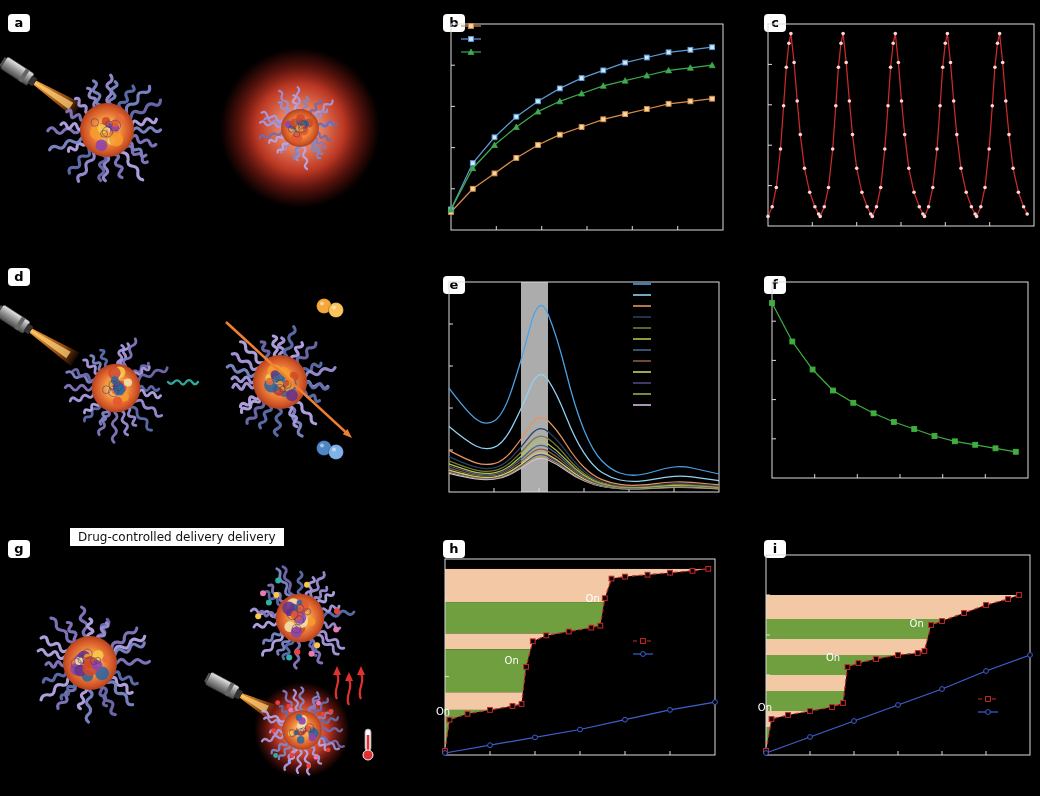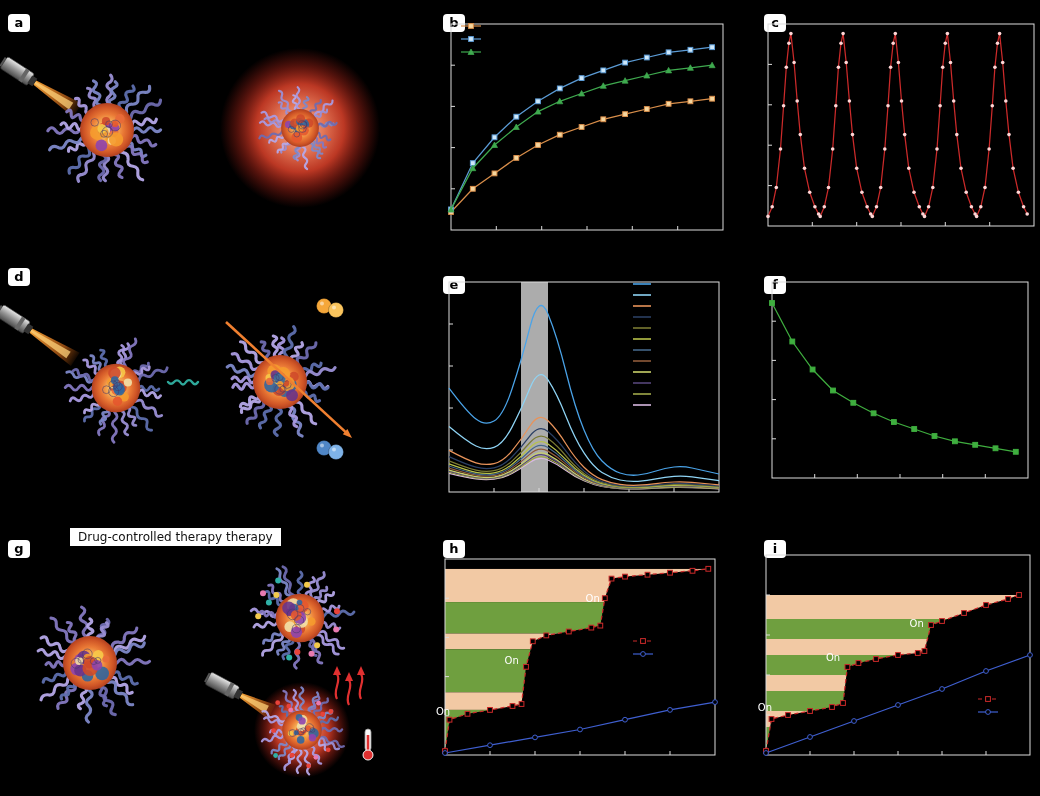--- a/index.html
+++ b/index.html
@@ -51,21 +51,21 @@
   <div class="panel-label" style="left:443px;top:14px">b</div>
   <div class="panel-label" style="left:764px;top:14px">c</div>
   <div class="panel-label" style="left:8px;top:268px">d</div>
   <div class="panel-label" style="left:443px;top:276px">e</div>
   <div class="panel-label" style="left:764px;top:276px">f</div>
   <div class="panel-label" style="left:8px;top:540px">g</div>
   <div class="panel-label" style="left:443px;top:540px">h</div>
   <div class="panel-label" style="left:764px;top:540px">i</div>
 
   
-  <div class="caption" style="left:70px;top:528px">Drug-controlled therapy therapy</div>
+  <div class="caption" style="left:70px;top:528px">Drug-controlled delivery delivery</div>
 
   
   <svg class="illus" style="left:0;top:26px" width="432" height="240" viewBox="0 0 432 240">
       <circle cx="300" cy="102" r="80" fill="url(#glowGrad)"></circle>
       <g>
         <path d="M313.5,100.2 Q315.9,102.7 317.5,99.6 Q319.1,96.5 321.5,99.1 Q324,102.5 325.5,98.5 Q327.1,95.1 329.5,98 Q331.9,101 333.5,97.4" fill="none" stroke="#7d88c8" stroke-width="2.205" stroke-linecap="round" opacity="0.95"></path>
         <path d="M312.8,106.8 Q313.4,110.6 316.3,108.2 Q319.6,104.8 319.8,109.5 Q320.2,113.7 323.3,110.8 Q326.4,108.1 326.8,112.2 Q327.5,115.6 330.3,113.5" fill="none" stroke="#6f6cb0" stroke-width="2.205" stroke-linecap="round" opacity="0.95"></path>
         <path d="M311,110.1 Q309.9,114.7 314,112.3 Q317.6,110.5 317,114.6 Q315.9,119.1 320,116.8 Q323.6,115 323,119 Q322.7,122.5 326,121.2" fill="none" stroke="#8478c0" stroke-width="2.205" stroke-linecap="round" opacity="0.95"></path>
         <path d="M308.9,112.3 Q308.2,115.7 311.6,115.4 Q316,114.3 314.3,118.5 Q313.8,121.6 316.9,121.6 Q320.7,121 319.6,124.6 Q318.8,128.1 322.3,127.7" fill="none" stroke="#7d88c8" stroke-width="2.205" stroke-linecap="round" opacity="0.95"></path>
         <path d="M307.5,113.4 Q306.1,117 310,117.1 Q313.6,117.5 312.6,120.9 Q310.4,125.1 315.1,124.7 Q319.8,124.3 317.6,128.5 Q315.8,132.3 320.1,132.2" fill="none" stroke="#7d88c8" stroke-width="2.205" stroke-linecap="round" opacity="0.95"></path>

